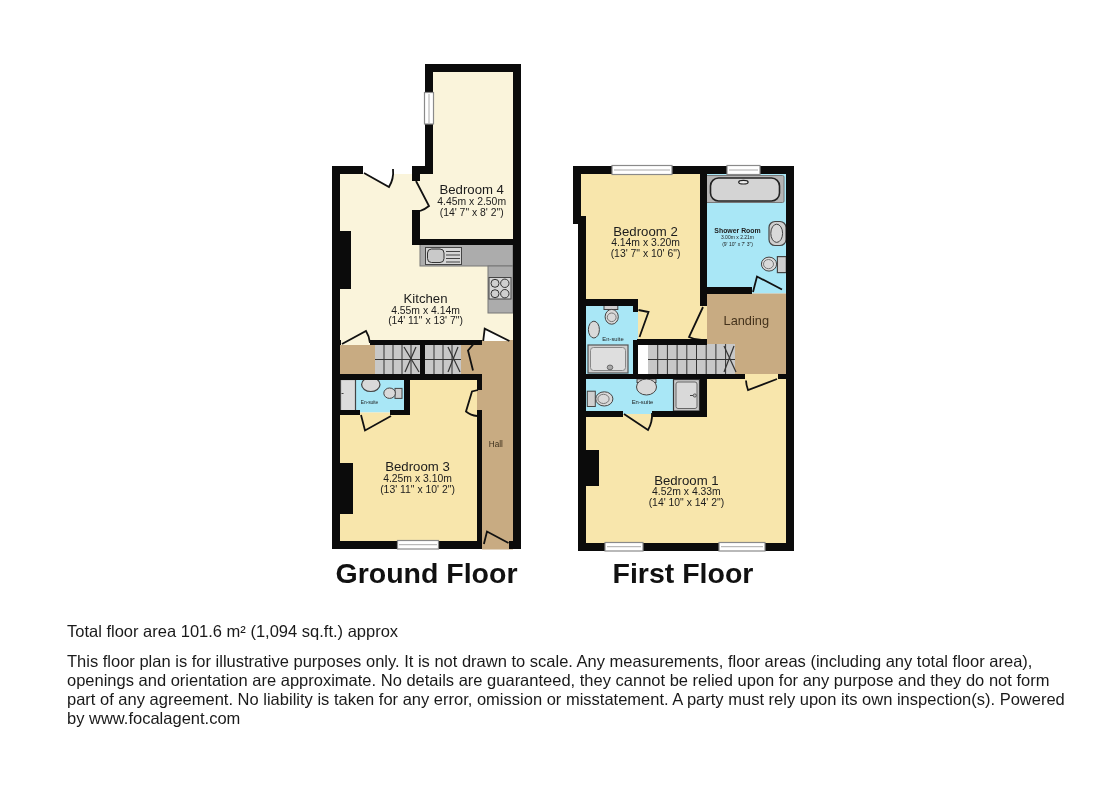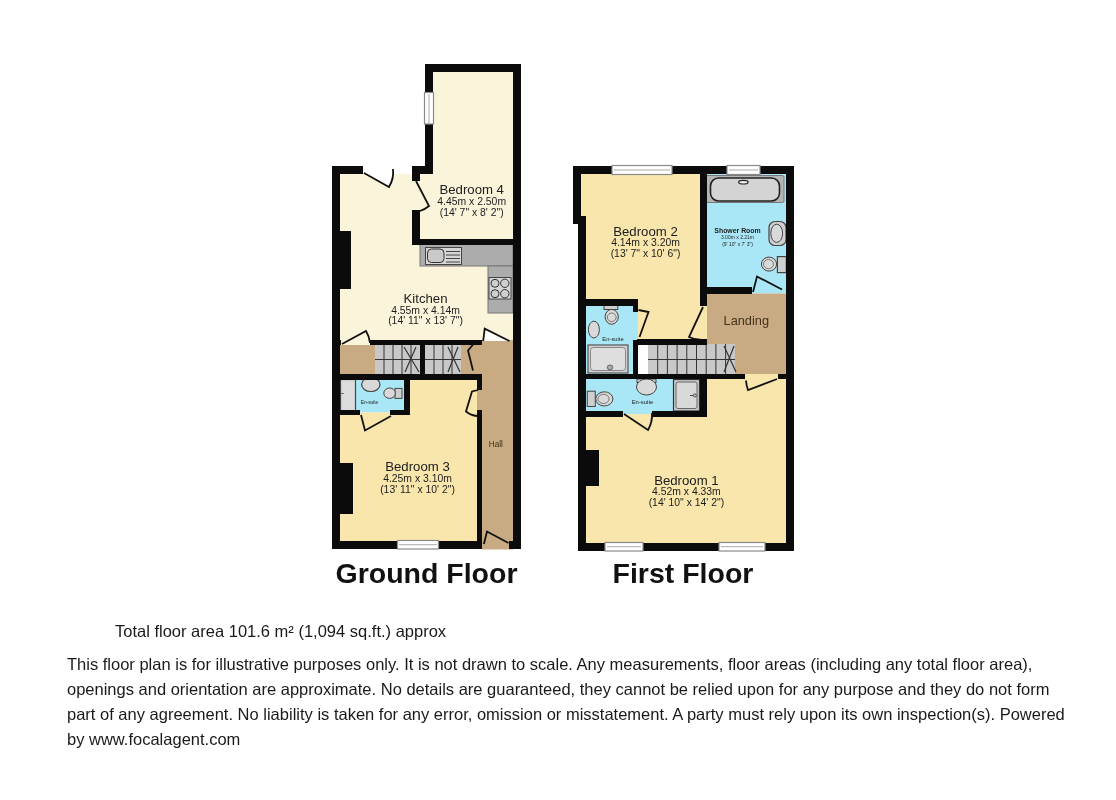--- a/index.html
+++ b/index.html
@@ -1,22 +1,22 @@
 <!DOCTYPE html>
 <html><head>
 <meta charset="utf-8">
 <style>
 html,body{margin:0;padding:0;background:#ffffff;width:1116px;height:800px;overflow:hidden;}
 body{font-family:"Liberation Sans", sans-serif;}
 #plan{position:absolute;left:0;top:0;}
 .bigtitle{font-weight:bold;font-size:28.5px;fill:#111;}
 .room{font-size:13.2px;fill:#1c1c1c;}
 .dims{font-size:10.4px;fill:#1c1c1c;}
-#totaltxt{position:absolute;left:67px;top:622px;font-size:16.5px;color:#1a1a1a;margin-left:48px;}
-#disc{position:absolute;left:67px;top:651.5px;font-size:16.5px;line-height:25px;color:#1a1a1a;}
+#totaltxt{position:absolute;left:67px;top:622px;font-size:16.5px;color:#1a1a1a;}
+#disc{position:absolute;left:67px;top:651.5px;font-size:16.5px;line-height:19px;color:#1a1a1a;}
 </style>
 </head>
 <body>
 <svg id="plan" width="1116" height="800" viewBox="0 0 1116 800">
 
 <g>
 
 <polygon points="433,72 513,72 513,239 420,239 420,174 433,174" fill="#FAF4DB"></polygon>
 
 <path d="M340,174 H412 V340 H340 Z M412,245 H513 V340 H412 Z" fill="#FAF4DB"></path>

